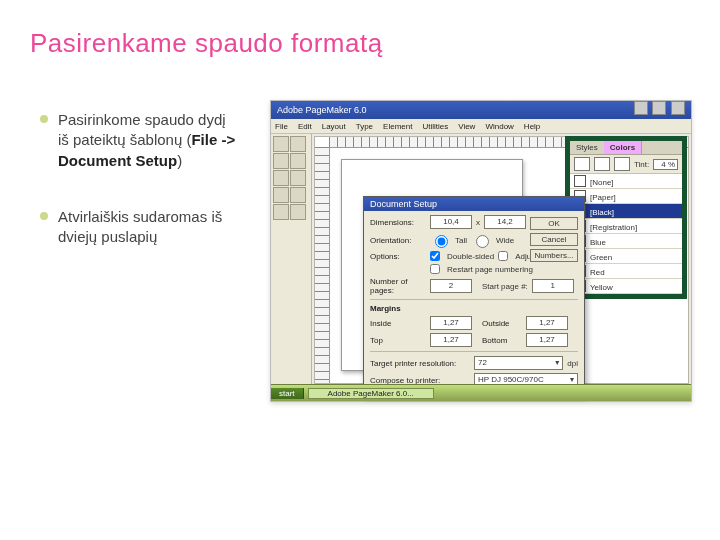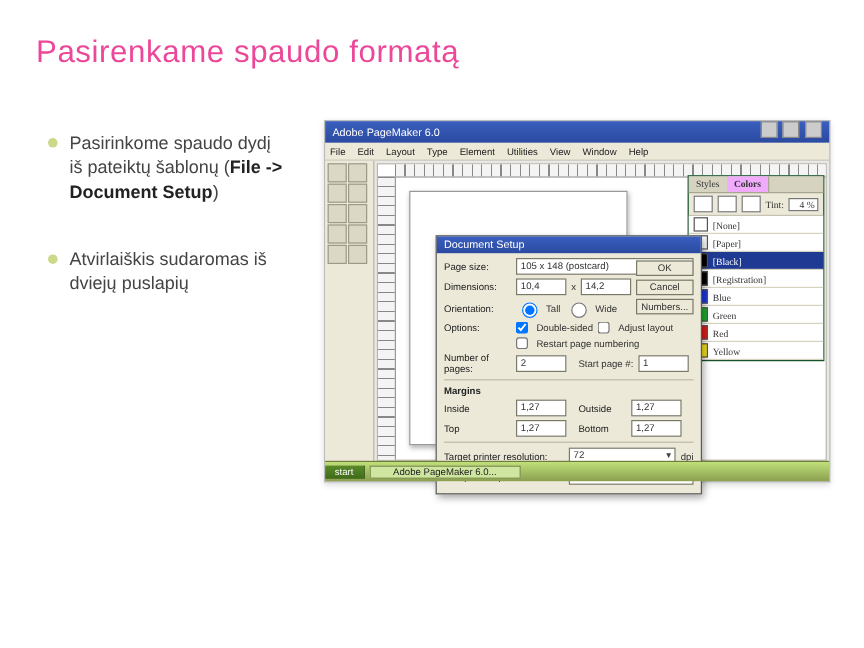--- a/index.html
+++ b/index.html
@@ -136,26 +136,25 @@
   }
   .page {
     position: absolute;
     left: 26px; top: 22px; width: 180px; height: 210px;
     background: #fff;
     box-shadow: 1px 2px 4px rgba(0,0,0,0.3);
     border: 1px solid #999;
   }
   .colors-panel {
     position: absolute;
-    right: 4px; top: 12px;
+    right: 4px; top: 2px;
     width: 112px;
     background: #ece9d8;
-    border: 1px solid #14532d;
+    border: 5px solid #14532d;
     font-size: 8px;
-    font-family: Liberation Serif, serif;
   }
   .colors-panel .tabs {
     display: flex;
     background: #d6d3c0;
     border-bottom: 1px solid #a8a593;
   }
   .colors-panel .tabs span {
     padding: 2px 6px;
   }
   .colors-panel .tabs span.active {
@@ -220,20 +219,21 @@
     margin-bottom: 3px;
   }
   .dlg-row label { width: 56px; color: #222; }
   .dlg-row .fld {
     background: #fff;
     border: 1px solid #7a7867;
     padding: 0 3px;
     min-width: 34px;
     height: 12px;
     line-height: 12px;
+    text-align: center;
   }
   .dlg-row .sel {
     background: #fff;
     border: 1px solid #7a7867;
     padding: 0 3px;
     height: 12px;
     line-height: 12px;
     flex: 1;
     display: flex;
     justify-content: space-between;
@@ -396,26 +396,20 @@
 
       <div class="dialog">
         <div class="dlg-title">Document Setup</div>
         <div class="dlg-btns">
           <div class="btn">OK</div>
           <div class="btn">Cancel</div>
           <div class="btn">Numbers...</div>
         </div>
         <div class="dlg-body">
           <div class="dlg-row">
-            <label>Page size:</label>
-            <div class="sel" style="width:100px">
-                <span>105 x 148 (postcard)</span>
-              </div>
-          </div>
-          <div class="dlg-row">
             <label>Dimensions:</label>
             <div class="fld">10,4</div>
             <span>x</span>
             <div class="fld">14,2</div>
             <span>mm</span>
           </div>
           <div class="dlg-row">
             <label>Orientation:</label>
             <input type="radio" checked="" style="">
               <span>Tall</span>

